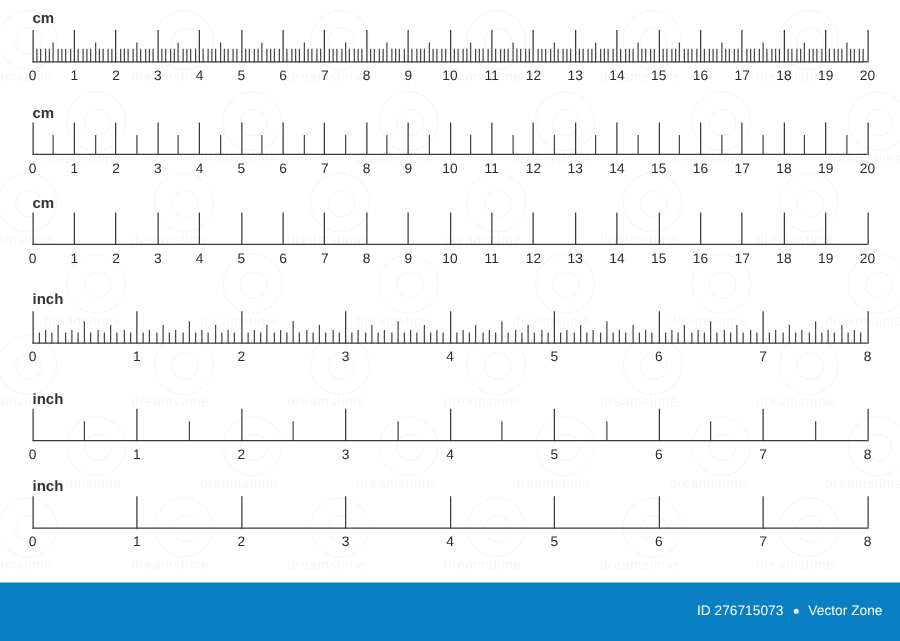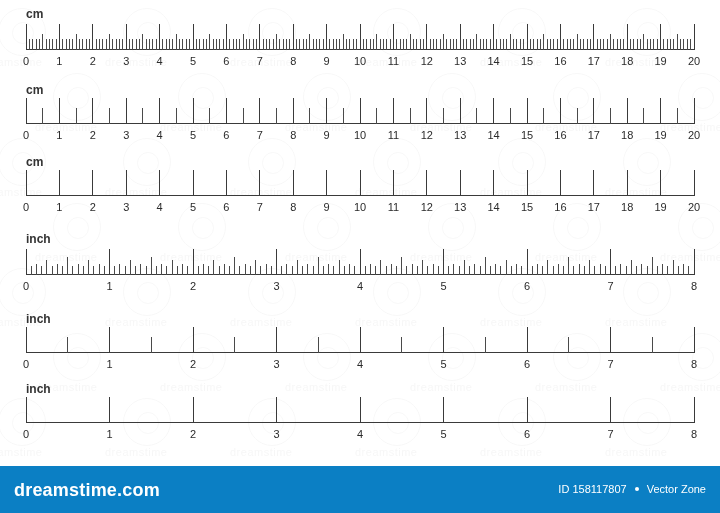--- a/index.html
+++ b/index.html
@@ -765,19 +765,18 @@
         <div class="num" style="left: 62.5%;">5</div>
         <div class="num" style="left: 75%;">6</div>
         <div class="num" style="left: 87.5%;">7</div>
         <div class="num" style="left: 100%;">8</div>
       </div>
   </div>
 
 </div>
 
 <div class="footer">
-  <div class="brand">dreamstime.com</div>
   <div class="footer-right">
-    <span>ID 158117807</span>
+    <span>ID 276715073</span>
     <span class="sep-dot"></span>
     <span>Vector Zone</span>
   </div>
 </div>
 
 </body></html>

